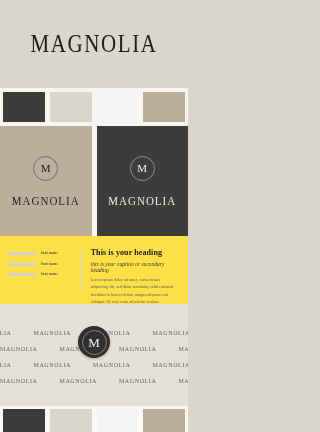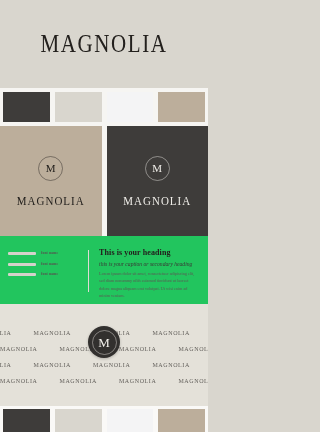--- a/index.html
+++ b/index.html
@@ -10,21 +10,21 @@
     overflow: hidden;
   }
 
   body {
     font-family: "Liberation Serif", serif;
     background: #d9d6ce;
     position: relative;
   }
 
   .board {
-    width: 208px;
+    width: 188px;
     height: 432px;
     position: relative;
     background: #d9d6ce;
     display: flex;
     flex-direction: column;
   }
 
   
   .hero {
     height: 88px;
@@ -111,21 +111,21 @@
     white-space: nowrap;
     transform: scaleY(1.2);
   }
 
   .card.dark .card-wordmark { color: #efedE8; }
 
   
   .type-section {
     flex: none;
     height: 68px;
-    background: #22c55e;
+    background: #fde047;
     display: flex;
     padding: 10px 10px 8px 8px;
     gap: 8px;
   }
 
   .spec-col {
     width: 86px;
     display: flex;
     flex-direction: column;
     gap: 7px;

